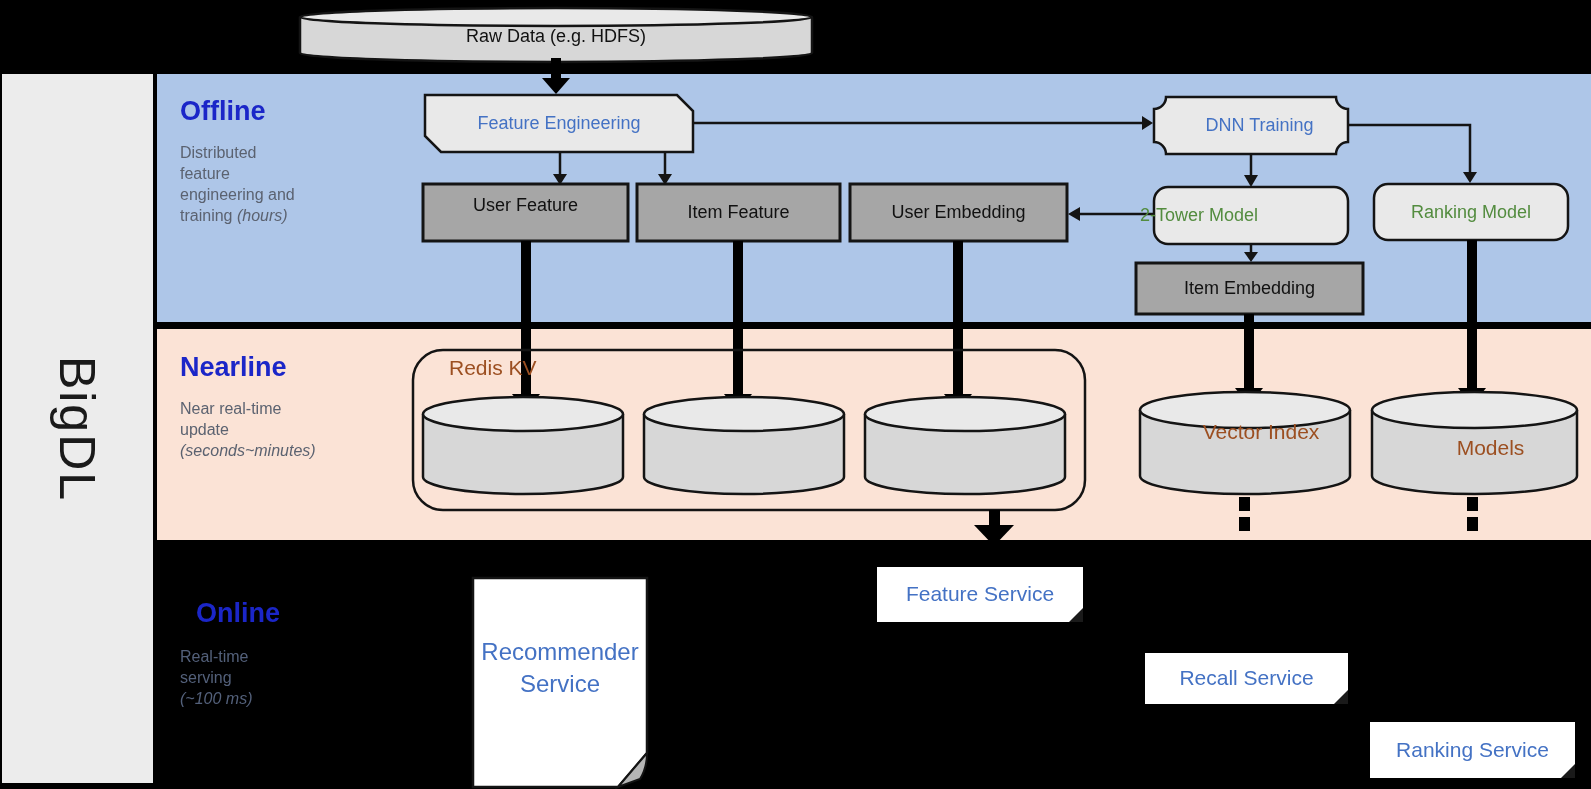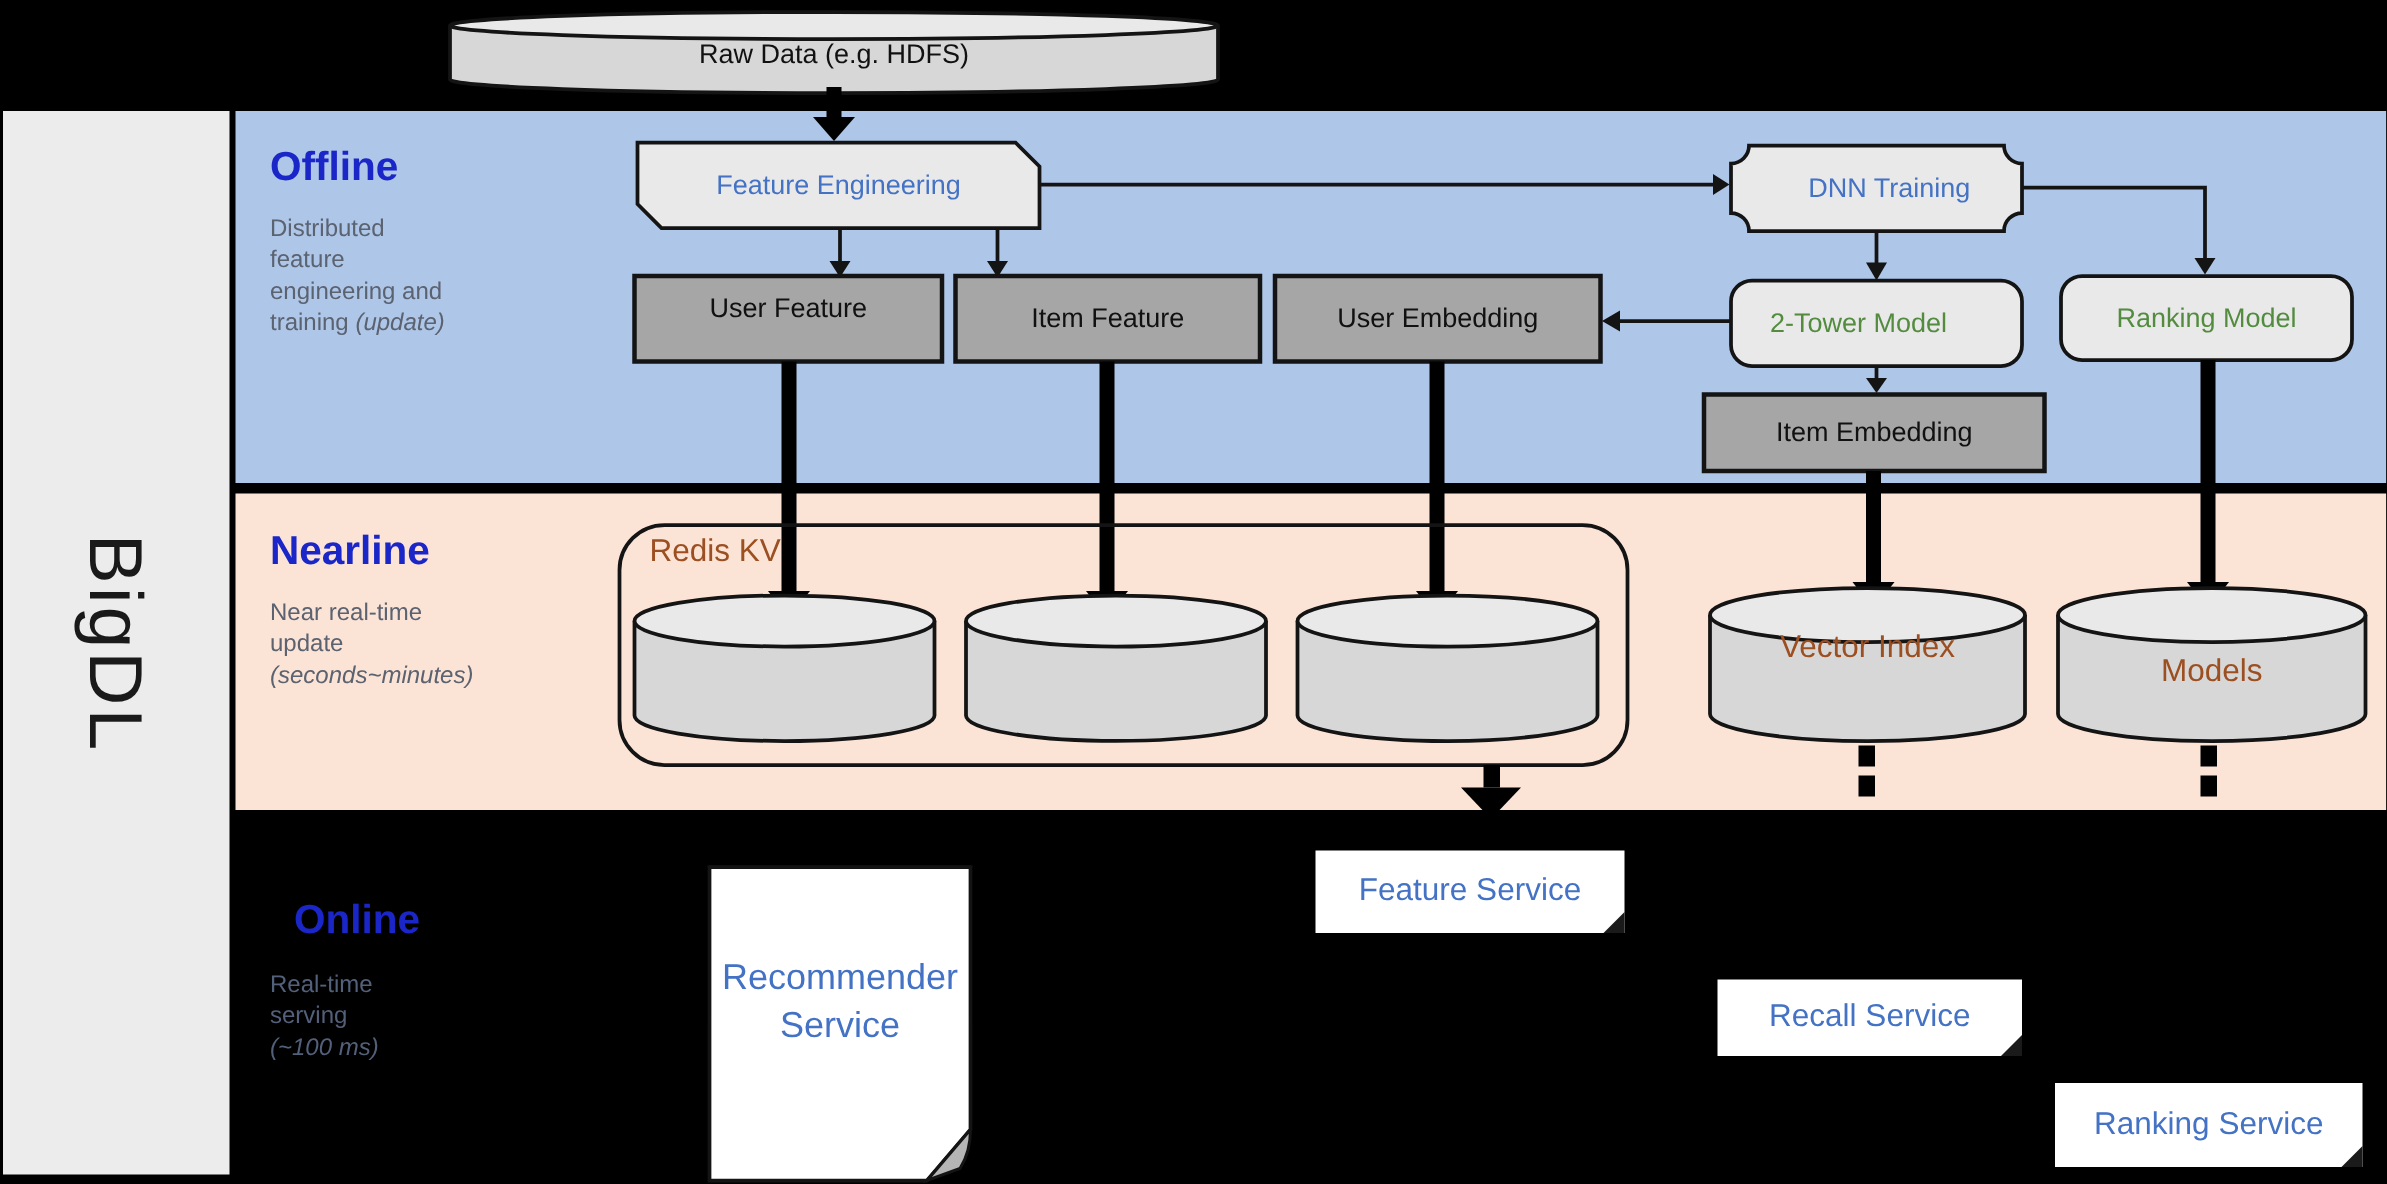--- a/index.html
+++ b/index.html
@@ -10,21 +10,21 @@
   #band-offline{top:74px;height:248px;background:#aec6e8;}
   #band-nearline{top:329px;height:211px;background:#fbe3d6;}
   #bigdl-bar{left:2px;top:74px;width:151px;height:709px;background:#ececec;}
   #bigdl-text{left:2px;top:74px;width:151px;height:709px;display:flex;align-items:center;justify-content:center;}
   #bigdl-text span{transform:rotate(90deg);font-size:50px;color:#1a1a1a;letter-spacing:2px;white-space:nowrap;}
   svg.layer{position:absolute;left:0;top:0;}
   .lbl{position:absolute;display:flex;align-items:center;justify-content:center;text-align:center;
        font-size:18px;color:#111;line-height:1.15;}
   .blue-t{color:#4472c4;}
   .green-t{color:#538c3f;}
-  .brown-t{color:#9c4f21;font-size:21px;}
+  .brown-t{color:#9c4f21;font-size:21px;margin-left:16px;}
   .stage-title{font-size:27px;font-weight:600;color:#1b26c8;}
   .stage-desc{font-size:16px;color:#5b6270;line-height:1.32;}
   .stage-desc .it{font-style:italic;}
   #online-desc{color:#53607a;}
   .svc-lbl{font-size:21px;color:#4472c4;}
 </style>
 </head>
 <body>
 
 <div id="canvas">
@@ -143,21 +143,21 @@
     <span>BigDL</span>
   </div>
 
   <div class="lbl" style="left:300px;top:14px;width:512px;height:44px;">Raw Data (e.g. HDFS)</div>
 
   <div class="lbl stage-title" style="left:180px;top:96px;justify-content:flex-start;">Offline</div>
   <div class="abs stage-desc" style="left:180px;top:142px;">
     <div>Distributed</div>
     <div>feature</div>
     <div>engineering and</div>
-    <div><span>training</span> <span class="it">(update)</span></div>
+    <div><span>training</span> <span class="it">(hours)</span></div>
   </div>
 
   <div class="lbl stage-title" style="left:180px;top:352px;justify-content:flex-start;">Nearline</div>
   <div class="abs stage-desc" style="left:180px;top:398px;">
     <div>Near real-time</div>
     <div>update</div>
     <div class="it">(seconds~minutes)</div>
   </div>
 
   <div class="lbl stage-title" style="left:196px;top:598px;justify-content:flex-start;">Online</div>
@@ -165,21 +165,21 @@
     <div>Real-time</div>
     <div>serving</div>
     <div class="it">(~100 ms)</div>
   </div>
 
   <div class="lbl blue-t" style="left:425px;top:95px;width:268px;height:57px;">Feature Engineering</div>
   <div class="lbl blue-t" style="left:1154px;top:97px;width:211px;height:57px;">DNN Training</div>
   <div class="lbl" style="left:423px;top:184px;width:205px;height:43px;">User Feature</div>
   <div class="lbl" style="left:637px;top:184px;width:203px;height:57px;">Item Feature</div>
   <div class="lbl" style="left:850px;top:184px;width:217px;height:57px;">User Embedding</div>
-  <div class="lbl green-t" style="left:1142px;top:187px;width:194px;height:57px;">2-Tower Model</div>
+  <div class="lbl green-t" style="left:1102px;top:187px;width:194px;height:57px;">2-Tower Model</div>
   <div class="lbl green-t" style="left:1374px;top:184px;width:194px;height:56px;">Ranking Model</div>
   <div class="lbl" style="left:1136px;top:263px;width:227px;height:51px;">Item Embedding</div>
 
   <div class="lbl brown-t" style="left:433px;top:356px;justify-content:flex-start;">Redis KV</div>
   <div class="lbl brown-t" style="left:1140px;top:404px;width:210px;height:56px;">Vector Index</div>
   <div class="lbl brown-t" style="left:1372px;top:420px;width:205px;height:56px;">Models</div>
 
   <div class="abs" style="left:473px;top:636px;width:174px;text-align:center;font-size:24px;color:#4472c4;line-height:1.35;">
     <div>Recommender</div>
     <div>Service</div>

